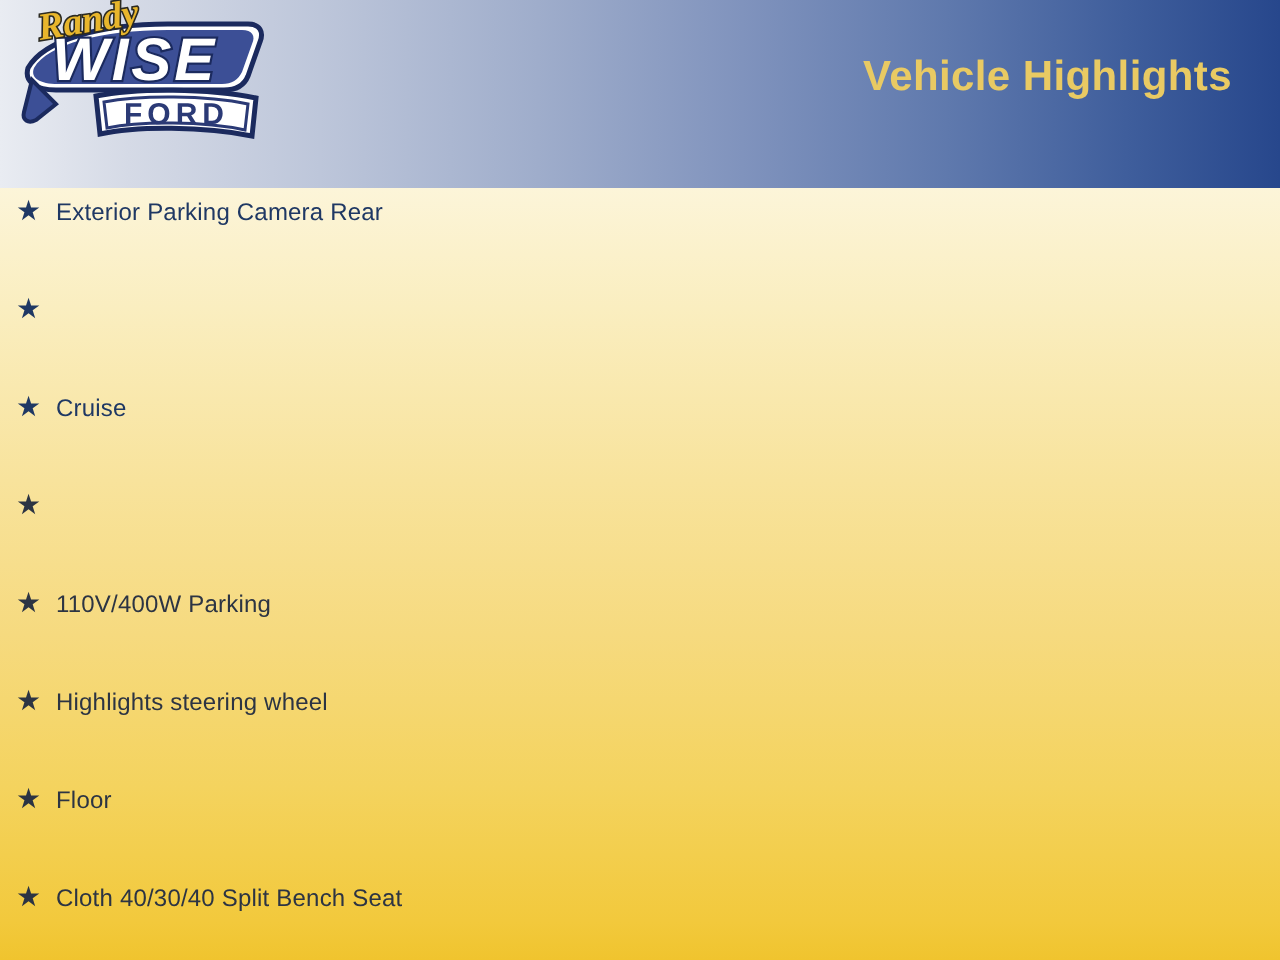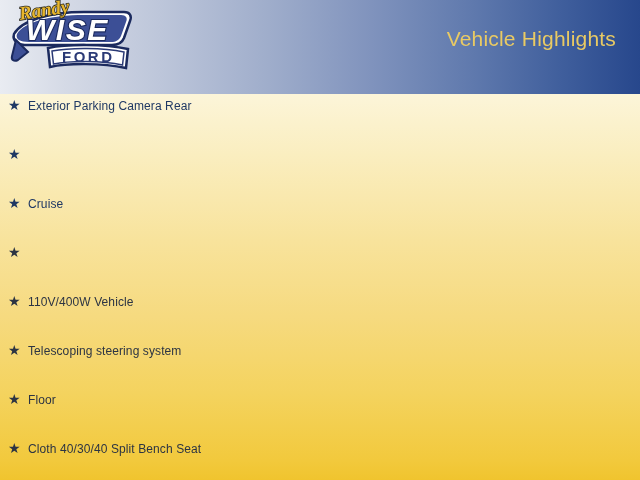--- a/index.html
+++ b/index.html
@@ -45,21 +45,21 @@
                 #5f79ad 74%,
                 #3f5e9c 88%,
                 #27478c 100%);
     overflow: hidden;
   }
   .header-title {
     position: absolute;
     right: 24px;
     top: 27px;
     font-size: 21px;
-    font-weight: 400;
+    font-weight: 700;
     letter-spacing: 0.2px;
     color: #e9ca63;
     white-space: nowrap;
   }
 
   
   .logo {
     position: absolute;
     left: 6px;
     top: 0px;
@@ -149,26 +149,26 @@
       <span class="bullet-star">★</span>
       <span class="feature-label">Cruise</span>
     </li>
 
     <li class="feature-row tone-dark" style="top:167px">
       <span class="bullet-star">★</span>
     </li>
 
     <li class="feature-row tone-dark" style="top:216px">
       <span class="bullet-star">★</span>
-      <span class="feature-label">110V/400W Vehicle</span>
+      <span class="feature-label">110V/400W Parking</span>
     </li>
 
     <li class="feature-row tone-dark" style="top:265px">
       <span class="bullet-star">★</span>
-      <span class="feature-label">Telescoping steering system</span>
+      <span class="feature-label">Highlights steering wheel</span>
     </li>
 
     <li class="feature-row tone-dark" style="top:314px">
       <span class="bullet-star">★</span>
       <span class="feature-label">Floor</span>
     </li>
 
     <li class="feature-row tone-dark" style="top:363px">
       <span class="bullet-star">★</span>
       <span class="feature-label">Cloth 40/30/40 Split Bench Seat</span>

